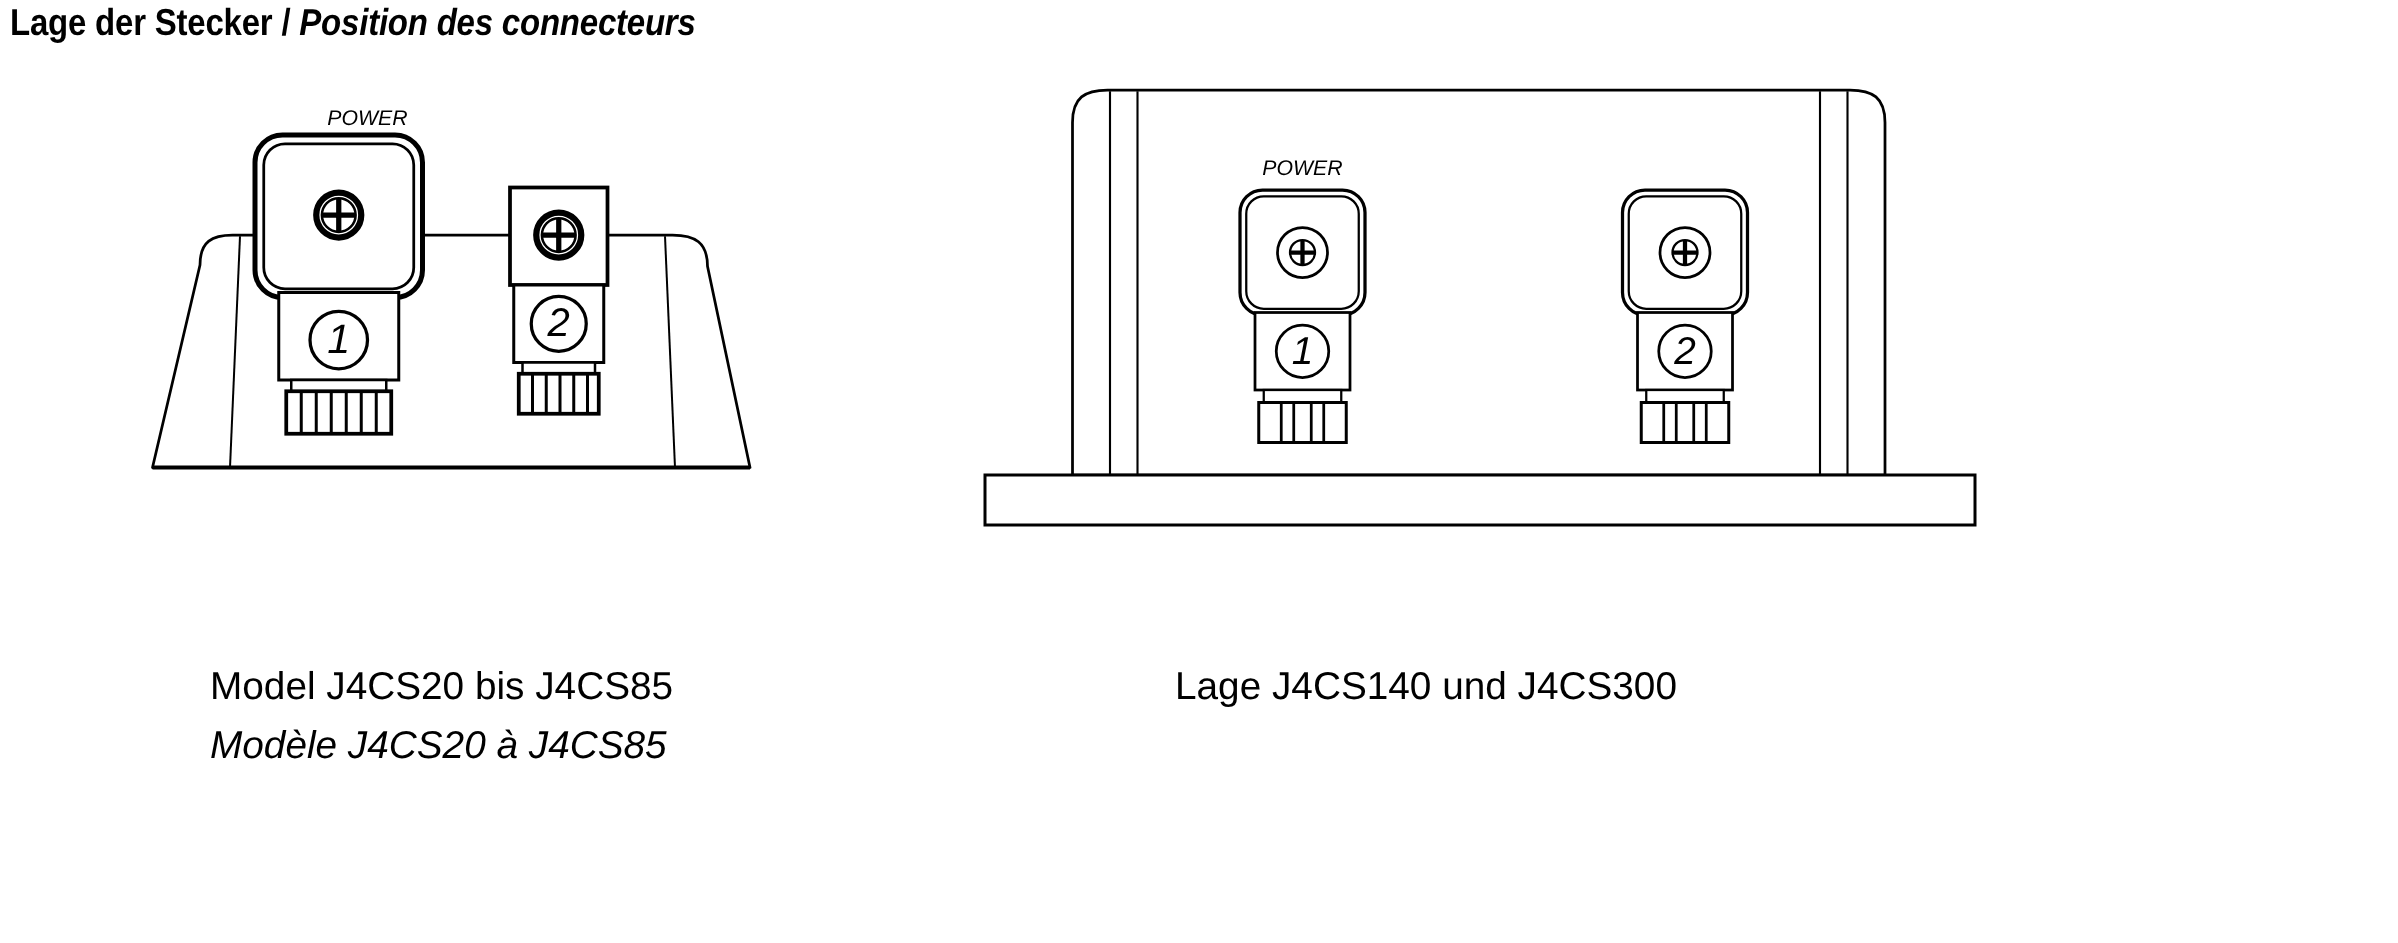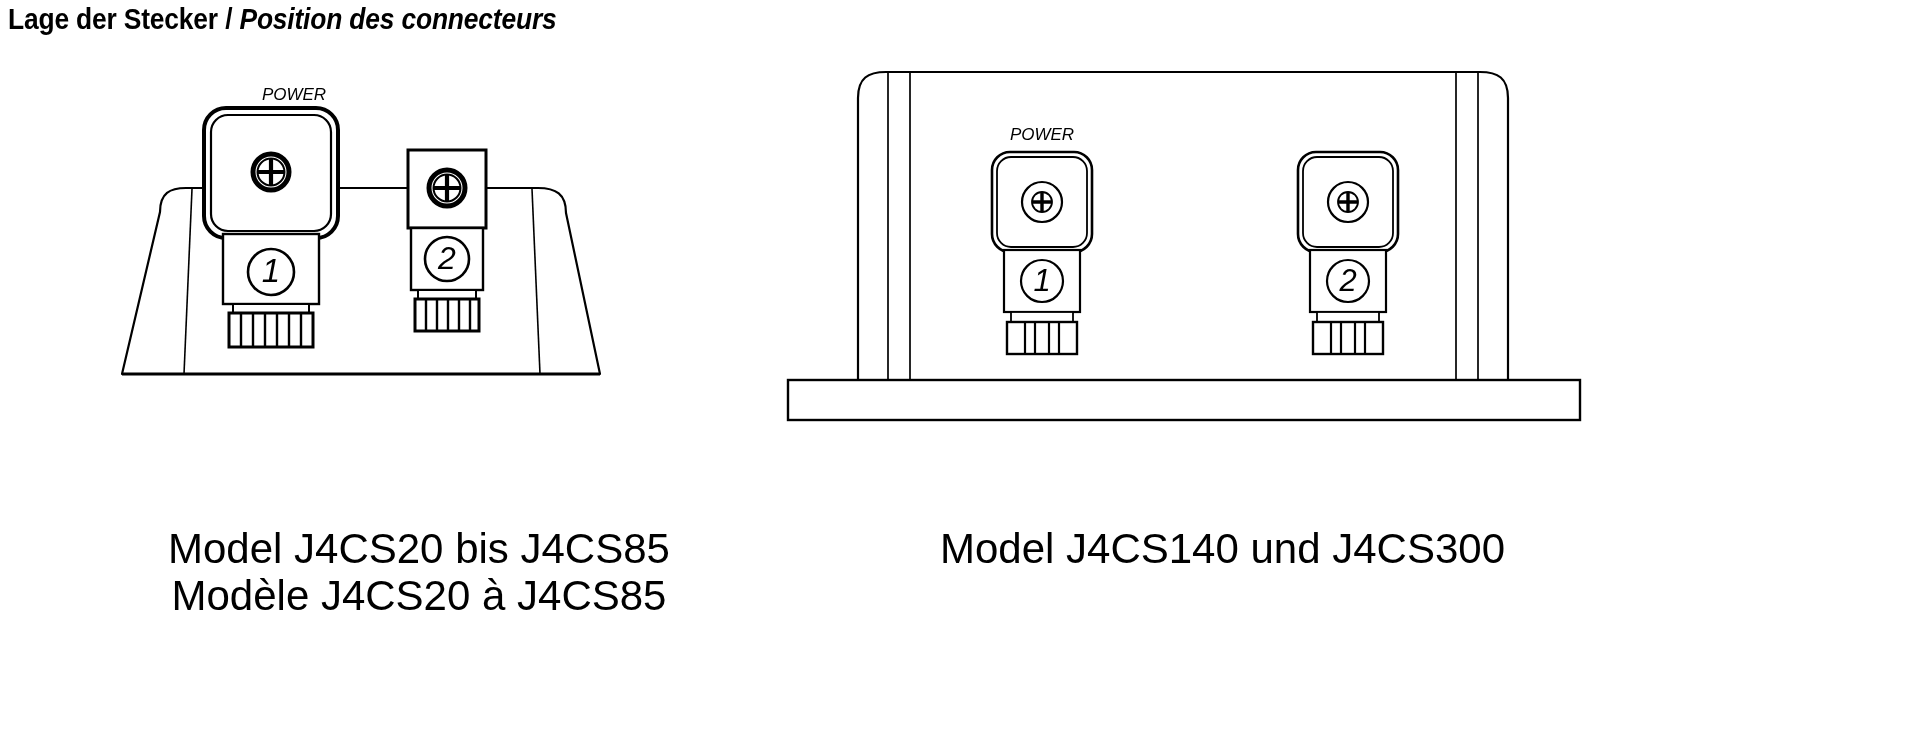--- a/index.html
+++ b/index.html
@@ -60,29 +60,28 @@
   .captions {
     position: absolute;
     left: 0;
     top: 525px;
     width: 1918px;
     height: 229px;
   }
   .caption {
     position: absolute;
     top: 0;
-    font-size: 42px;
+    font-size: 31px;
     line-height: 47px;
     white-space: nowrap;
-    text-align: center;
   }
   #caption-left  { left: 168px; }
   #caption-right { left: 940px; }
   .caption .line-de { font-style: normal; display: block; }
-  .caption .line-fr { display: block; }
+  .caption .line-fr { font-style: italic; display: block; }
   svg { display: block; overflow: visible; }
 </style>
 </head>
 <body>
 
 <div id="page">
 
   <div class="page-title">
     <span class="de">Lage der Stecker</span>
     <span class="sep">/</span>
@@ -254,17 +253,17 @@
     </div>
 
   </div>
 
   <div class="captions">
     <div class="caption" id="caption-left">
       <span class="line-de">Model J4CS20 bis J4CS85</span>
       <span class="line-fr">Modèle J4CS20 à J4CS85</span>
     </div>
     <div class="caption" id="caption-right">
-      <span class="line-de">Model J4CS140 und J4CS300</span>
+      <span class="line-de">Lage J4CS140 und J4CS300</span>
     </div>
   </div>
 
 </div>
 
 </body></html>

